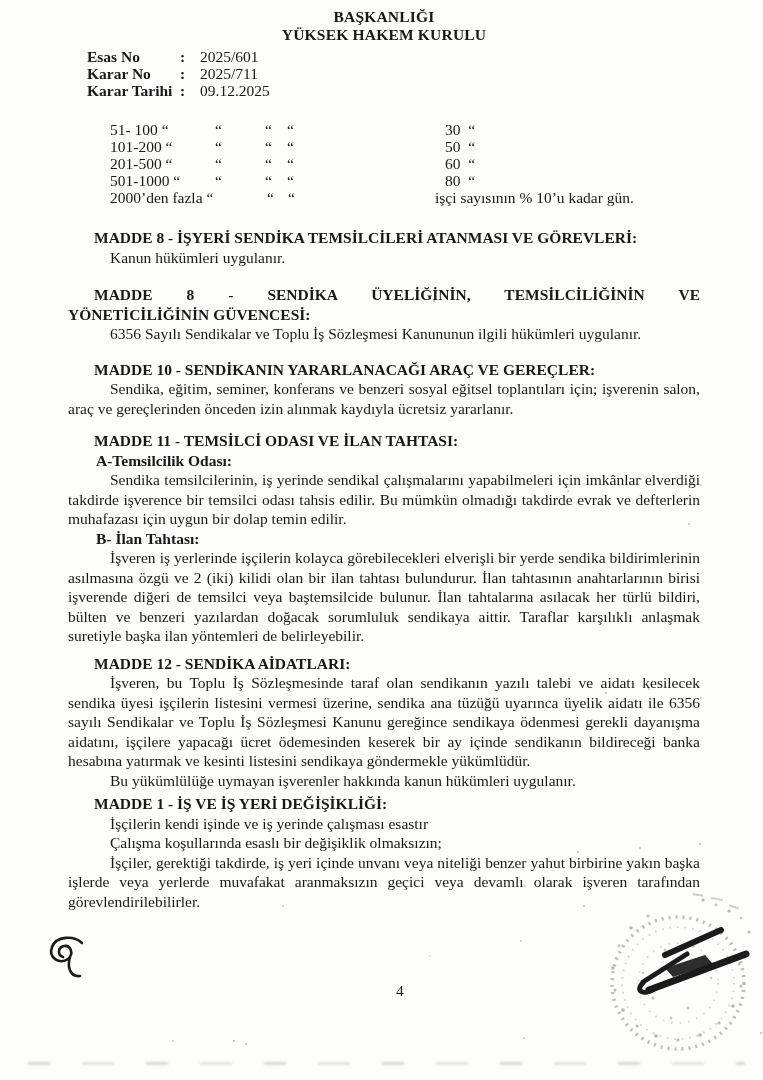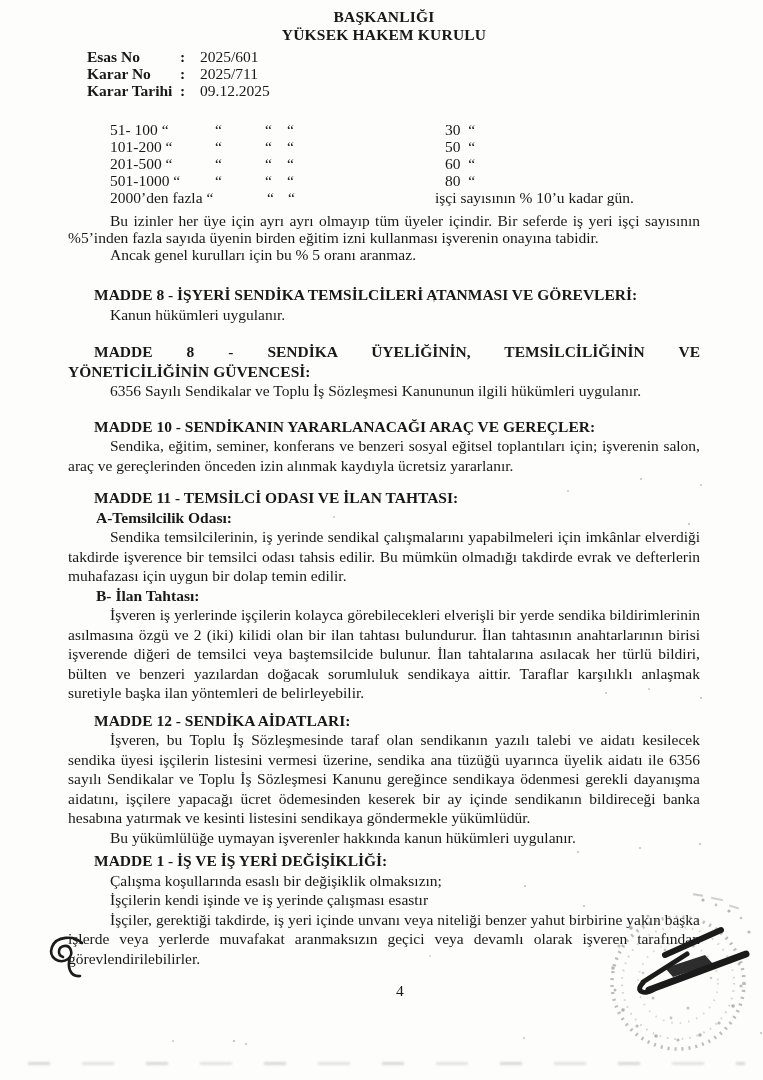--- a/index.html
+++ b/index.html
@@ -143,24 +143,20 @@
         <span class="ls-cell c-val">80  “</span>
       </div>
       <div class="ls-row">
         <span class="ls-cell c-range">2000’den fazla “</span>
         <span class="ls-cell c-d1b">“</span>
         <span class="ls-cell c-d2b">“</span>
         <span class="ls-cell c-val-last">işçi sayısının % 10’u kadar gün.</span>
       </div>
     </div>
 
-    <div class="intro">
-      <p>Bu izinler her üye için ayrı ayrı olmayıp tüm üyeler içindir. Bir seferde iş yeri işçi sayısının %5’inden fazla sayıda üyenin birden eğitim izni kullanması işverenin onayına tabidir.</p>
-      <p>Ancak genel kurulları için bu % 5 oranı aranmaz.</p>
-    </div>
 
     <div class="art mt22">
       <p class="art-title">MADDE 8 - İŞYERİ SENDİKA TEMSİLCİLERİ ATANMASI VE GÖREVLERİ:</p>
       <p class="body-left art-body" style="margin:0;line-height:19.5px;text-indent:42px;">Kanun hükümleri uygulanır.</p>
     </div>
 
     <div class="art mt18">
       <p class="art-title-justify">MADDE 8 - SENDİKA ÜYELİĞİNİN, TEMSİLCİLİĞİNİN VE</p>
       <p class="art-title-flush">YÖNETİCİLİĞİNİN GÜVENCESİ:</p>
       <p class="body-left" style="margin:0;line-height:19.5px;text-indent:42px;">6356 Sayılı Sendikalar ve Toplu İş Sözleşmesi Kanununun ilgili hükümleri uygulanır.</p>
@@ -180,22 +176,22 @@
     </div>
 
     <div class="art mt8">
       <p class="art-title">MADDE 12 - SENDİKA AİDATLARI:</p>
       <p class="body">İşveren, bu Toplu İş Sözleşmesinde taraf olan sendikanın yazılı talebi ve aidatı kesilecek sendika üyesi işçilerin listesini vermesi üzerine, sendika ana tüzüğü uyarınca üyelik aidatı ile 6356 sayılı Sendikalar ve Toplu İş Sözleşmesi Kanunu gereğince sendikaya ödenmesi gerekli dayanışma aidatını, işçilere yapacağı ücret ödemesinden keserek bir ay içinde sendikanın bildireceği banka hesabına yatırmak ve kesinti listesini sendikaya göndermekle yükümlüdür.</p>
       <p class="body-left" style="margin:0;line-height:19.5px;text-indent:42px;">Bu yükümlülüğe uymayan işverenler hakkında kanun hükümleri uygulanır.</p>
     </div>
 
     <div class="art mt4">
       <p class="art-title">MADDE 1 - İŞ VE İŞ YERİ DEĞİŞİKLİĞİ:</p>
+      <p class="body-left" style="margin:0;line-height:19.5px;text-indent:42px;">İşçilerin kendi işinde ve iş yerinde çalışması esastır</p>
       <p class="body-left" style="margin:0;line-height:19.5px;text-indent:42px;">Çalışma koşullarında esaslı bir değişiklik olmaksızın;</p>
-      <p class="body-left" style="margin:0;line-height:19.5px;text-indent:42px;">İşçilerin kendi işinde ve iş yerinde çalışması esastır</p>
       <p class="body">İşçiler, gerektiği takdirde, iş yeri içinde unvanı veya niteliği benzer yahut birbirine yakın başka işlerde veya yerlerde muvafakat aranmaksızın geçici veya devamlı olarak işveren tarafından görevlendirilebilirler.</p>
     </div>
   </div>
 
   <div class="page-number">4</div>
 
   <svg class="paraph" viewBox="0 0 46 56" aria-hidden="true">
     <path d="M38 9 C30 1 12 2 8 13 C4 24 16 31 24 25 C30 20 27 11 20 12 C14 13 13 21 19 23
              M26 23 C23 33 26 43 36 42" fill="none" stroke="#1b1b1b" stroke-width="2.6" stroke-linecap="round"></path>
   </svg>

